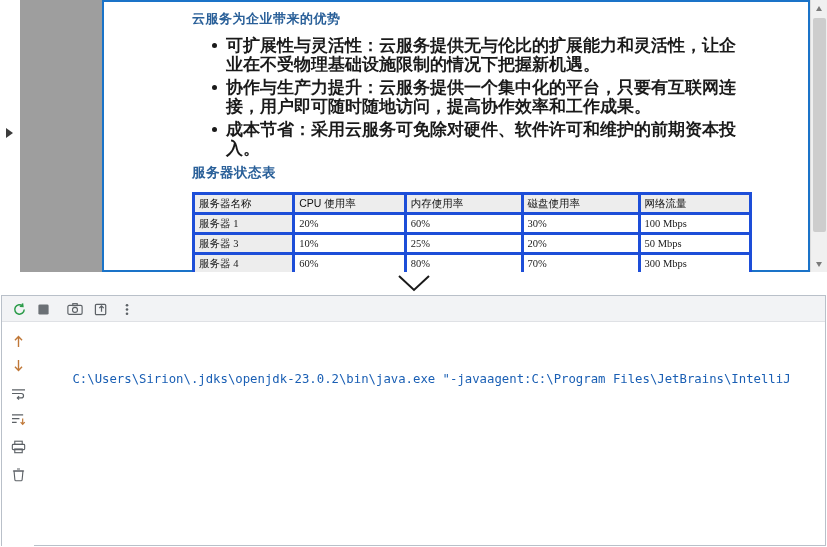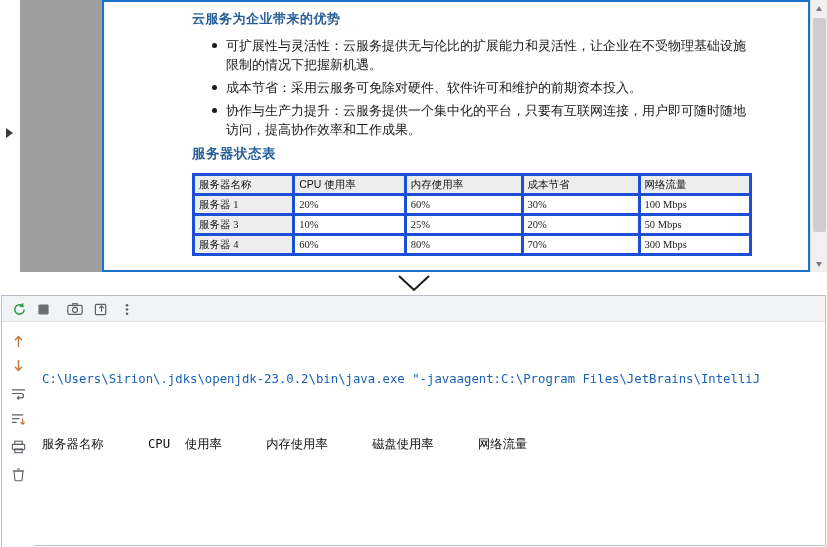--- a/index.html
+++ b/index.html
@@ -52,24 +52,25 @@
     letter-spacing: 0.5px;
   }
   .doc-h.second { margin-bottom: 10px; font-size: 13.5px; }
   ul.doc-list {
     margin: 0 0 0 0; padding-left: 20px;
     list-style: none;
   }
   ul.doc-list li {
     position: relative;
     color: #1a1a1a;
-    font-size: 13px;
+    font-size: 17px;
     line-height: 19px;
     margin-bottom: 4px;
     padding-left: 14px;
+    font-weight: bold;
   }
   ul.doc-list li::before {
     content: "";
     position: absolute; left: 0; top: 7px;
     width: 5px; height: 5px; border-radius: 50%;
     background: #1a1a1a;
   }
 
   table.srv {
     border-collapse: collapse;
@@ -169,21 +170,21 @@
   .console-out {
     position: absolute; left: 40px; top: 30px; right: 4px; bottom: 2px;
     font-family: "DejaVu Sans Mono", monospace;
     font-size: 12.3px;
     line-height: 21.5px;
     color: #101010;
     white-space: pre;
     overflow: hidden;
   }
   .line-link { color: #1a5fb4; }
-  .mono-row { white-space: pre; }
+  .mono-row { white-space: pre; text-align: center; }
 </style>
 </head>
 <body>
 
 <div id="app">
 
   <div class="doc-pane">
 
     <div class="doc-left-gutter">
       <div class="gutter-arrow"></div>
@@ -191,33 +192,33 @@
 
     <div class="doc-grayband"></div>
 
     <div class="doc-page">
       <div class="doc-content">
 
         <div class="doc-h">云服务为企业带来的优势</div>
 
         <ul class="doc-list">
           <li>可扩展性与灵活性：云服务提供无与伦比的扩展能力和灵活性，让企业在不受物理基础设施限制的情况下把握新机遇。</li>
+          <li>协作与生产力提升：云服务提供一个集中化的平台，只要有互联网连接，用户即可随时随地访问，提高协作效率和工作成果。</li>
           <li>成本节省：采用云服务可免除对硬件、软件许可和维护的前期资本投入。</li>
-          <li>协作与生产力提升：云服务提供一个集中化的平台，只要有互联网连接，用户即可随时随地访问，提高协作效率和工作成果。</li>
         </ul>
 
         <div class="doc-h second">服务器状态表</div>
 
         <table class="srv">
           <thead>
             <tr>
               <th class="col-a">服务器名称</th>
               <th class="col-b">CPU  使用率</th>
               <th class="col-c">内存使用率</th>
-              <th class="col-d">成本节省</th>
+              <th class="col-d">磁盘使用率</th>
               <th class="col-e">网络流量</th>
             </tr>
           </thead>
           <tbody>
             <tr>
               <td class="first">服务器  1</td>
               <td>20%</td>
               <td>60%</td>
               <td>30%</td>
               <td>100  Mbps</td>
@@ -324,21 +325,20 @@
       <div class="rail-btn" style="top:143px;">
         <svg width="13" height="15" viewBox="0 0 14 16">
           <path d="M2.2 4.2h9.6l-.9 9.4a1.2 1.2 0 0 1-1.2 1.1H4.3a1.2 1.2 0 0 1-1.2-1.1z" fill="none" stroke="#5c6166" stroke-width="1.2"></path>
           <path d="M1 4.2h12M5.4 2.1h3.2" fill="none" stroke="#5c6166" stroke-width="1.2"></path>
         </svg>
       </div>
     </div>
 
     <div class="console-out">
       <div class="mono-row line-link">C:\Users\Sirion\.jdks\openjdk-23.0.2\bin\java.exe "-javaagent:C:\Program Files\JetBrains\IntelliJ</div>
-      <div class="mono-row">服务器名称      CPU  使用率      内存使用率      磁盘使用率      网络流量</div>
       
       
       
       
       
       
     </div>
 
   </div>
 </div>

